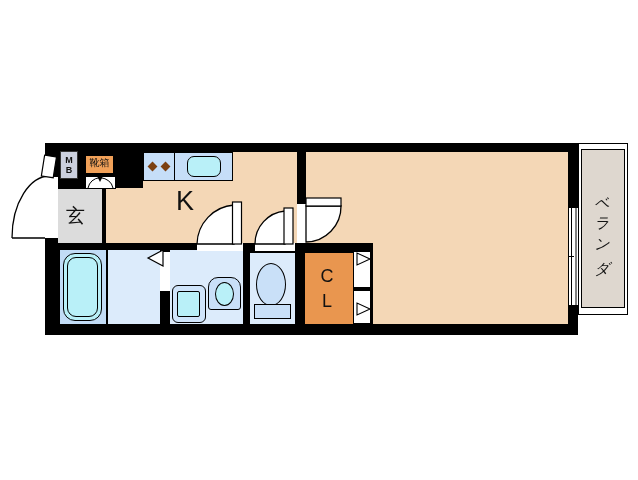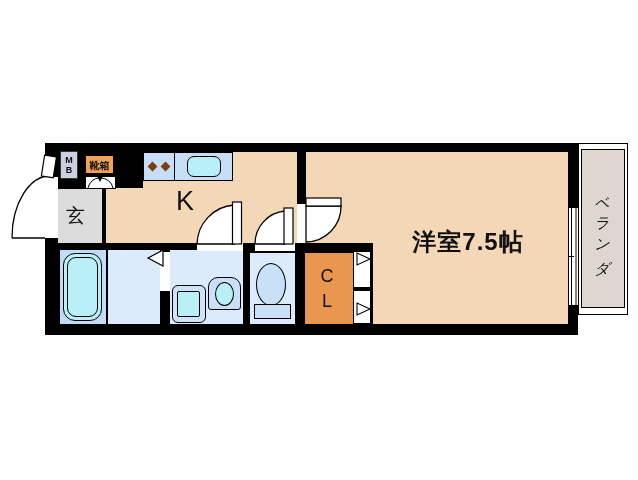--- a/index.html
+++ b/index.html
@@ -37,21 +37,21 @@
   .gap.window{left:569px;top:208px;width:9px;height:97px;}
 
   
   .veranda-outer{left:578px;top:143px;width:50px;height:172px;background:#fff;border:1.5px solid #000;}
   .veranda-inner{left:581px;top:149px;width:44px;height:159px;background:#DED7CF;border:1px solid #000;}
 
   
   .mb{left:60px;top:151px;width:18px;height:28px;background:#CBD0DE;border:1px solid #333;
       font-size:9px;font-weight:600;line-height:10px;text-align:center;padding-top:3px;}
   .shoebox{left:85px;top:155px;width:29px;height:19px;background:#F1A159;border:1px solid #000;
-      display:flex;align-items:flex-end;justify-content:center;font-size:10px;font-weight:700;}
+      display:flex;align-items:flex-start;justify-content:center;font-size:10px;font-weight:400;}
   .shoedoors{left:85px;top:176px;width:31px;height:13px;background:#fff;border:1px solid #000;}
   .counter{left:143px;top:152px;width:90px;height:29px;background:#C6DEF8;border:1px solid #000;}
   .counter-divider{left:174px;top:152px;width:1px;height:29px;background:#000;}
   .burner{width:7px;height:7px;background:#7B3F10;transform:rotate(45deg);}
   .burner.b1{left:149px;top:163px;}
   .burner.b2{left:162px;top:163px;}
   .sink{left:187px;top:156px;width:34px;height:21px;background:#B9F0F8;border:1.5px solid #000;border-radius:7px;}
   .tub{left:63px;top:253px;width:39px;height:68px;background:#B9F0F8;border:1.5px solid #000;border-radius:12px;}
   .tub-inner{left:3px;top:3px;right:3px;bottom:3px;border:1px solid #000;border-radius:9px;}
   .washerpan{left:172px;top:285px;width:34px;height:38px;background:#CFE4FA;border:1.5px solid #000;border-radius:6px;}
@@ -166,18 +166,17 @@
 
     <g>
       <line x1="571.5" y1="208" x2="571.5" y2="305" stroke="#000" stroke-width="1"></line>
       <line x1="576" y1="208" x2="576" y2="305" stroke="#000" stroke-width="1"></line>
       <line x1="568" y1="256.5" x2="574" y2="256.5" stroke="#000" stroke-width="1"></line>
     </g>
   </svg>
 
   <div class="lbl k">K</div>
   <div class="lbl gen">玄</div>
-  <div class="lbl room">洋室7.5帖</div>
   <div class="lbl cl c">C</div>
   <div class="lbl cl l">L</div>
   <div class="lbl veranda">ベランダ</div>
 
 </div>
 
 </body></html>

